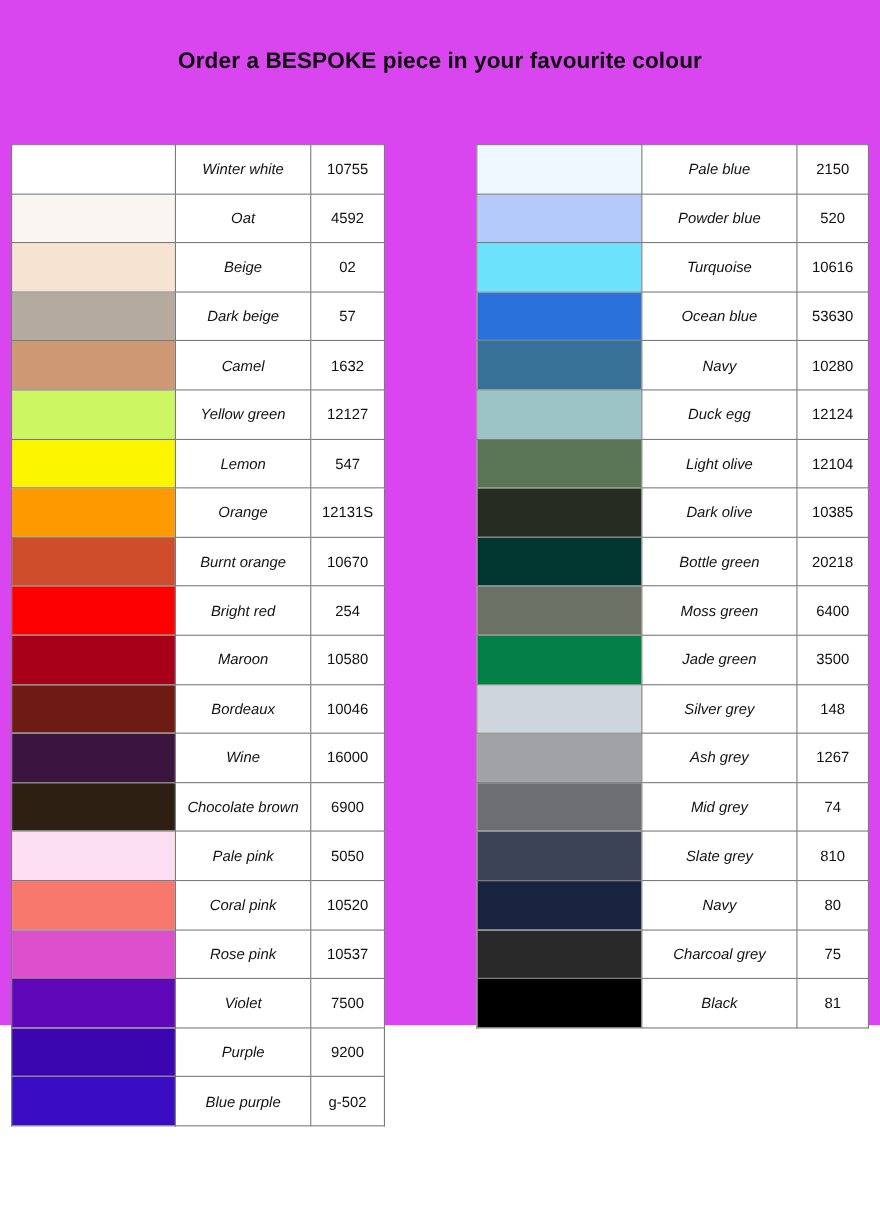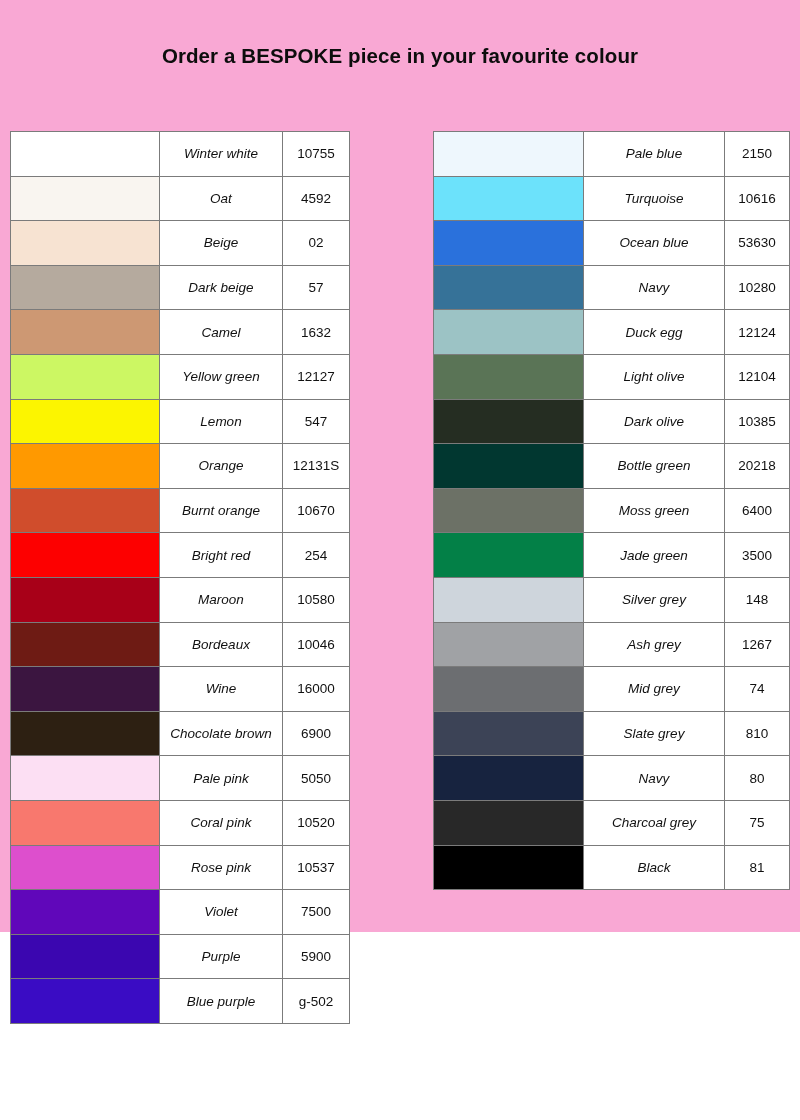--- a/index.html
+++ b/index.html
@@ -13,21 +13,21 @@
     background: #ffffff;
     font-family: "Liberation Sans", sans-serif;
     color: #111111;
     overflow: hidden;
     position: relative;
   }
   #page {
     position: relative;
     width: 800px;
     height: 932px;
-    background: #f9a8d4;
+    background: #d946ef;
   }
   #page-title {
     position: absolute;
     top: 44px;
     left: 0;
     width: 800px;
     text-align: center;
     font-size: 20.5px;
     font-weight: bold;
     letter-spacing: 0.1px;
@@ -214,21 +214,21 @@
             <span class="swatch-fill" style="background: rgb(96, 7, 186);"></span>
           </td>
           <td class="name-cell">Violet</td>
           <td class="code-cell">7500</td>
         </tr>
         <tr>
           <td class="swatch-cell">
             <span class="swatch-fill" style="background: rgb(59, 6, 176);"></span>
           </td>
           <td class="name-cell">Purple</td>
-          <td class="code-cell">5900</td>
+          <td class="code-cell">9200</td>
         </tr>
         <tr>
           <td class="swatch-cell">
             <span class="swatch-fill" style="background: rgb(58, 12, 196);"></span>
           </td>
           <td class="name-cell">Blue purple</td>
           <td class="code-cell">g-502</td>
         </tr>
       </tbody>
   </table>
@@ -237,20 +237,27 @@
     <tbody>
         <tr>
           <td class="swatch-cell">
             <span class="swatch-fill" style="background: rgb(238, 247, 253);"></span>
           </td>
           <td class="name-cell">Pale blue</td>
           <td class="code-cell">2150</td>
         </tr>
         <tr>
           <td class="swatch-cell">
+            <span class="swatch-fill" style="background: rgb(179, 202, 250);"></span>
+          </td>
+          <td class="name-cell">Powder blue</td>
+          <td class="code-cell">520</td>
+        </tr>
+        <tr>
+          <td class="swatch-cell">
             <span class="swatch-fill" style="background: rgb(108, 226, 251);"></span>
           </td>
           <td class="name-cell">Turquoise</td>
           <td class="code-cell">10616</td>
         </tr>
         <tr>
           <td class="swatch-cell">
             <span class="swatch-fill" style="background: rgb(42, 113, 220);"></span>
           </td>
           <td class="name-cell">Ocean blue</td>

